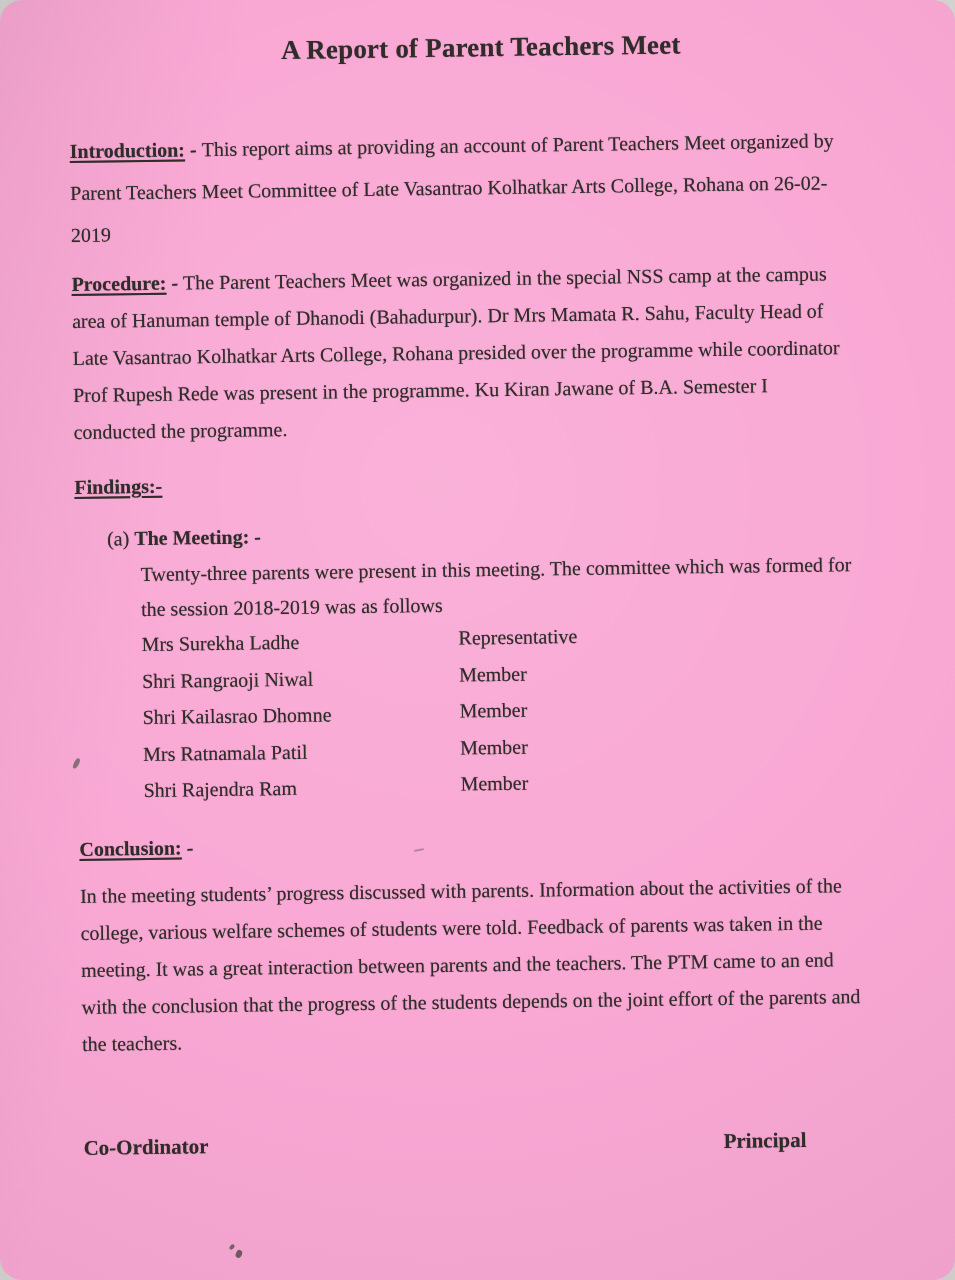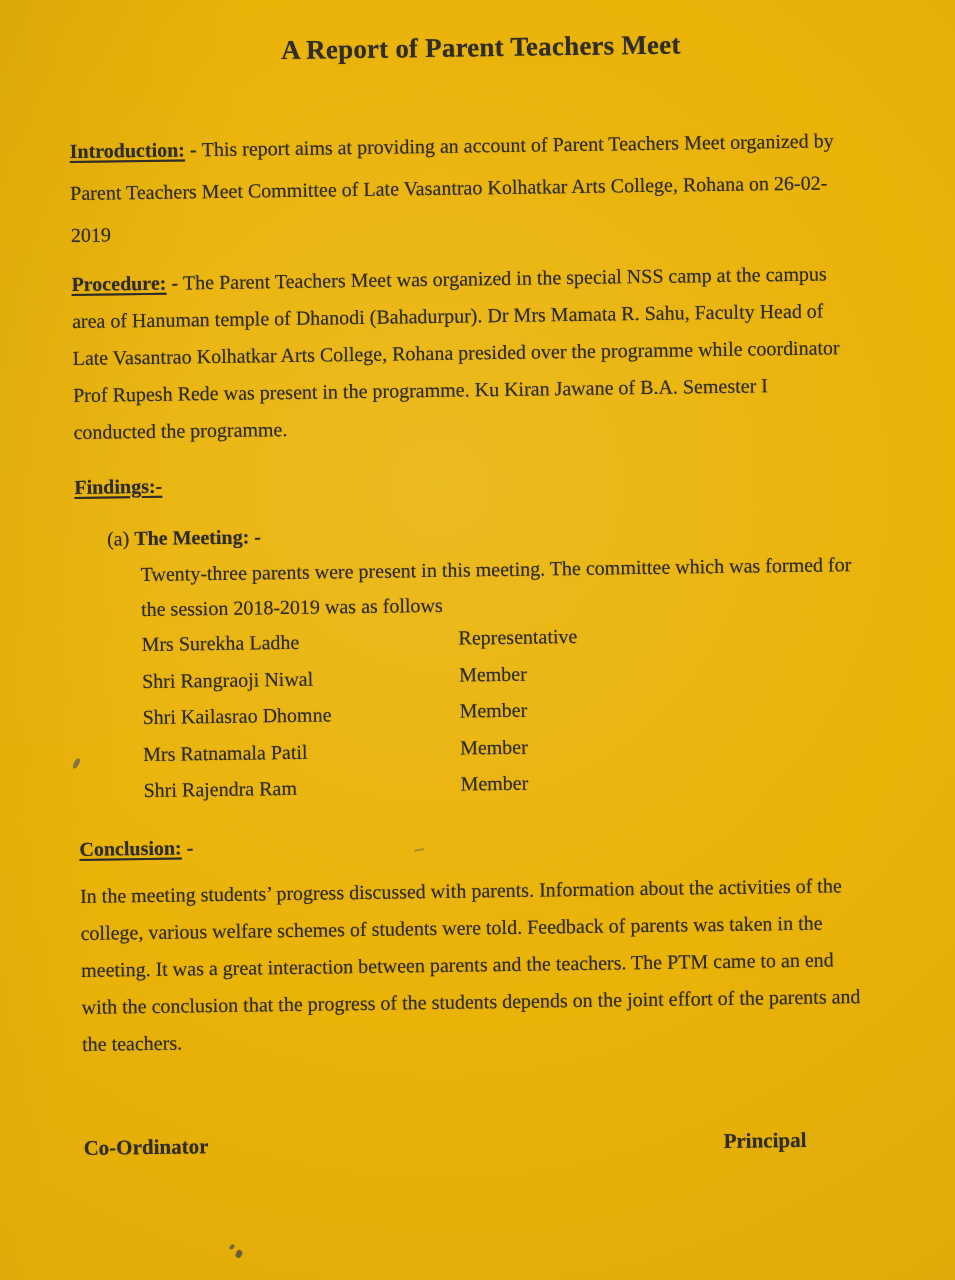--- a/index.html
+++ b/index.html
@@ -10,21 +10,22 @@
     width: 955px;
     height: 1280px;
     position: relative;
     overflow: hidden;
     font-family: "Liberation Serif", "DejaVu Serif", serif;
     background: #d7d6d3;
   }
   .page {
     position: absolute;
     inset: 0;
-    background: #eab308;
+    background: #f9a8d4;
+    border-radius: 22px;
   }
   .page::before {
     content: "";
     position: absolute;
     inset: 0;
     background:
       radial-gradient(120% 90% at 46% 38%, rgba(255,255,255,0.10) 0%, rgba(255,255,255,0) 45%, rgba(22,19,15,0.07) 100%),
       linear-gradient(100deg, rgba(22,19,15,0.05) 0%, rgba(255,255,255,0) 22%);
     pointer-events: none;
   }

